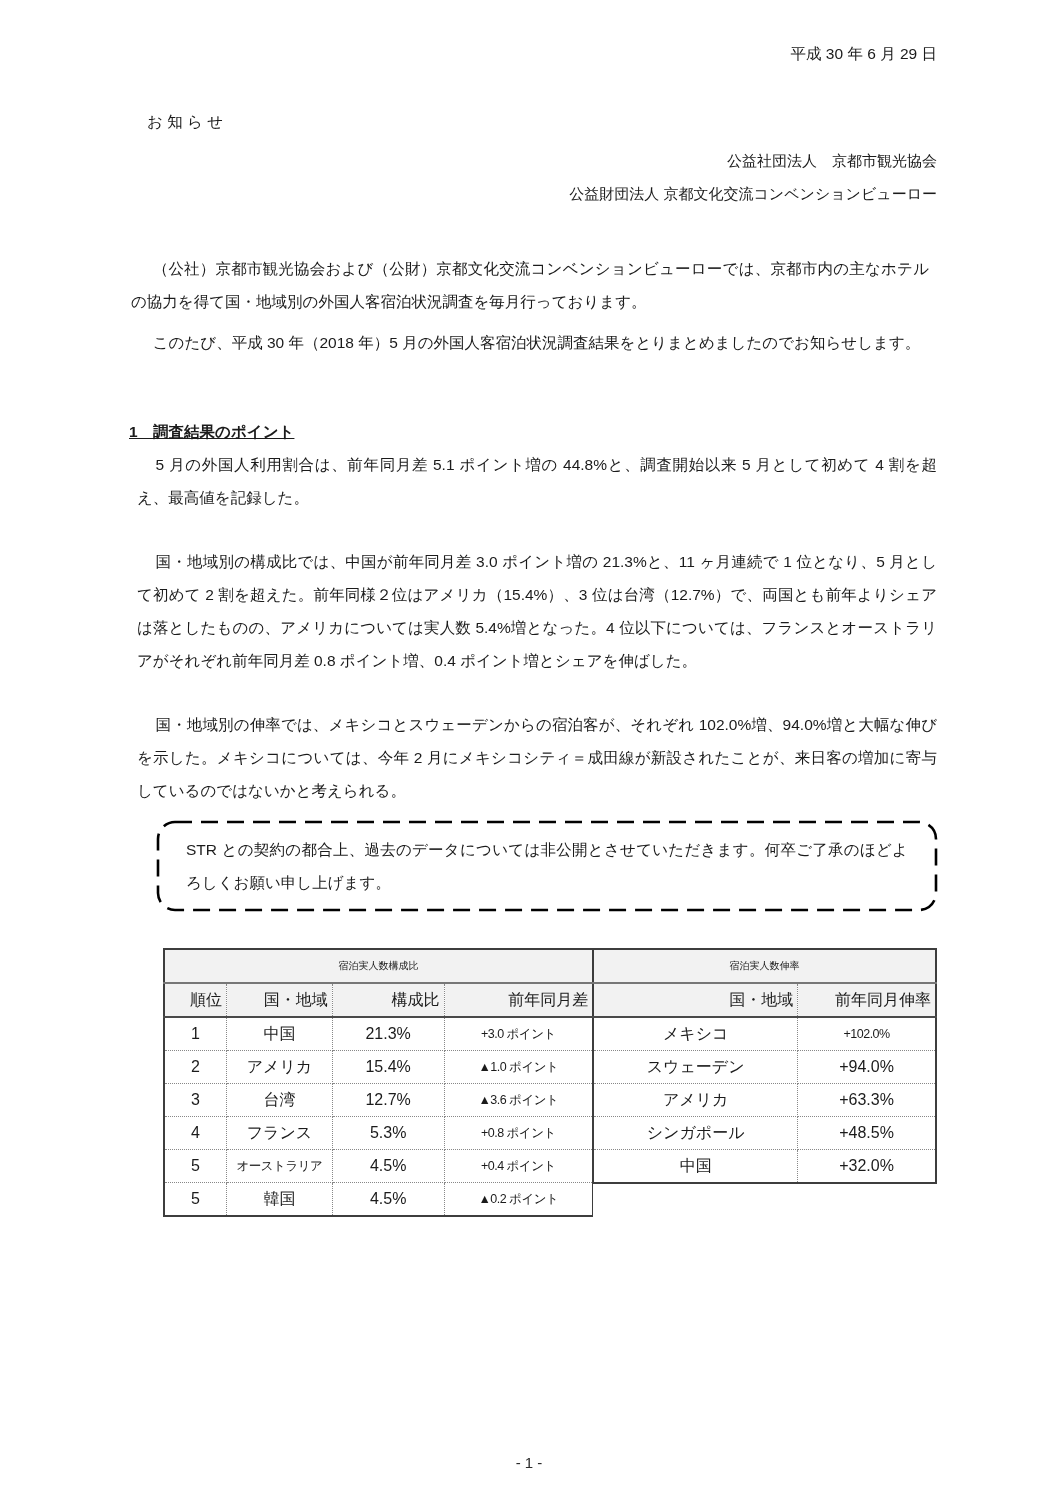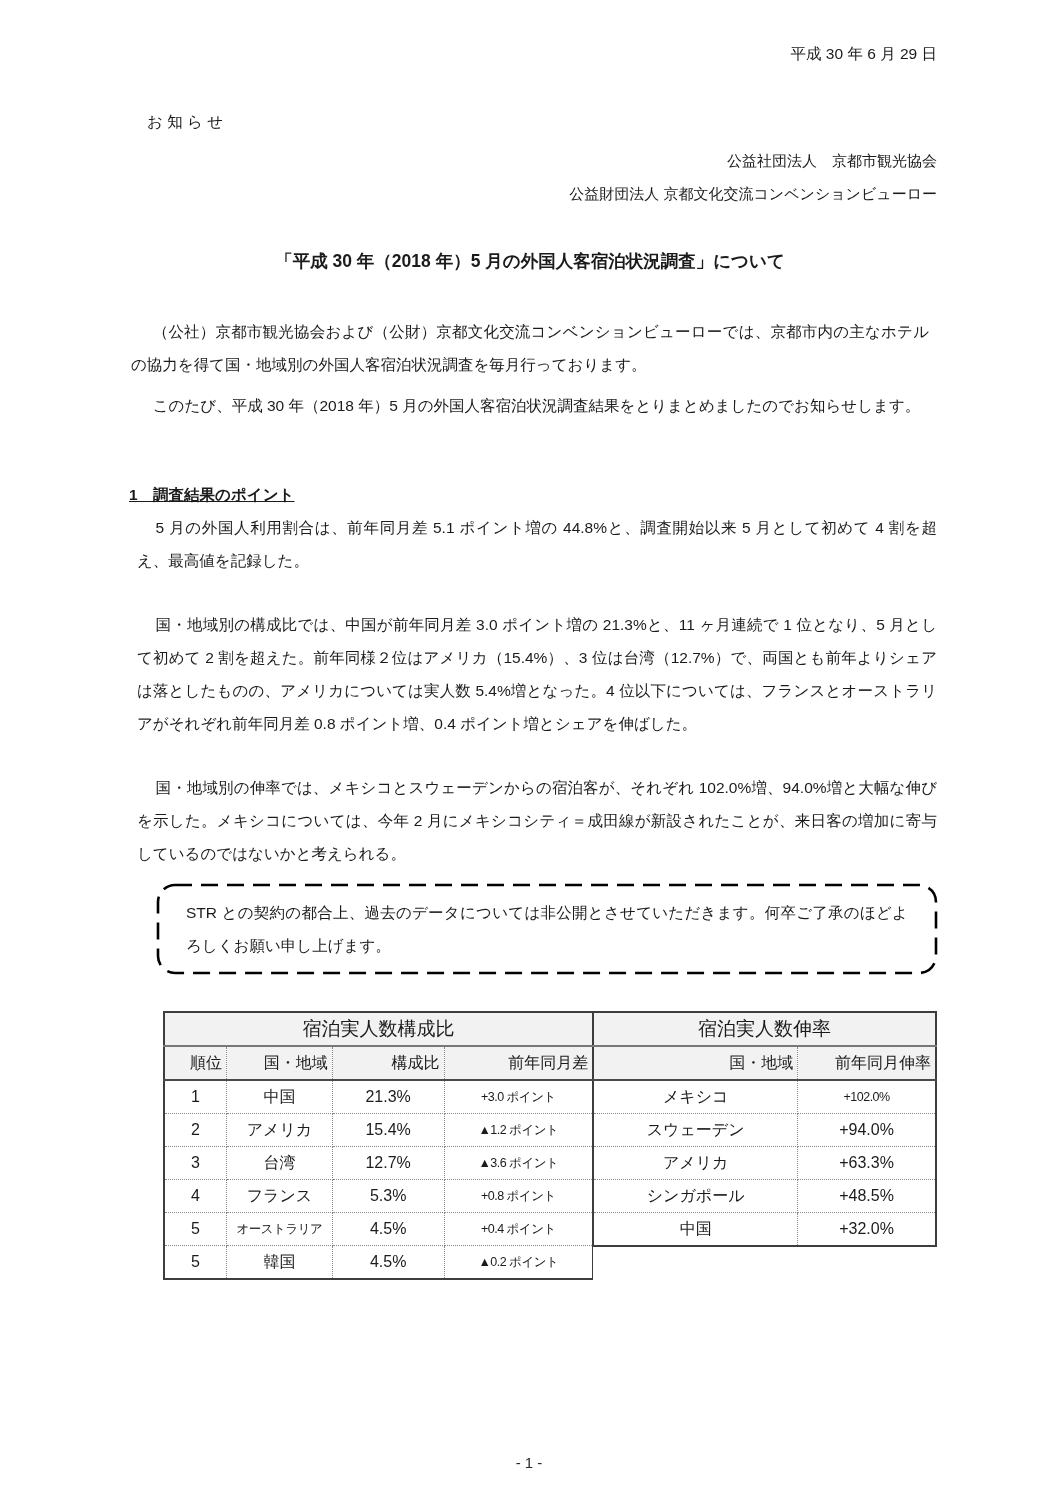--- a/index.html
+++ b/index.html
@@ -94,21 +94,21 @@
     font-weight:normal;
     white-space:nowrap;
     overflow:hidden;
     text-align:center;
   }
   table.left-table  { border:2px solid #3d3d3d; border-right:1px solid #3d3d3d; }
   table.right-table { border:2px solid #3d3d3d; border-left:1px solid #3d3d3d; }
   tr.group-header-row th {
     background:#f2f2f2;
     border-bottom:2px solid #777777;
-    font-size:19px;
+    font-size:10px;
   }
   tr.col-header-row th {
     background:#f2f2f2;
     border-bottom:2px solid #4a4a4a;
     text-align:right;
   }
   td.c-right { text-align:right; padding-right:12px; }
   td.condensed { font-size:12.5px; letter-spacing:-0.5px; }
   .page-footer {
     position:absolute;
@@ -125,21 +125,20 @@
 
   <div class="date-line">平成 30 年 6 月 29 日</div>
 
   <div class="notice-label">お 知 ら せ</div>
 
   <div class="org-block">
     <div>公益社団法人　京都市観光協会</div>
     <div>公益財団法人 京都文化交流コンベンションビューロー</div>
   </div>
 
-  <h1 class="doc-title">「平成 30 年（2018 年）5 月の外国人客宿泊状況調査」について</h1>
 
   <div class="intro-block">
     <p class="body-para">（公社）京都市観光協会および（公財）京都文化交流コンベンションビューローでは、京都市内の主なホテルの協力を得て国・地域別の外国人客宿泊状況調査を毎月行っております。</p>
     <p class="body-para">このたび、平成 30 年（2018 年）5 月の外国人客宿泊状況調査結果をとりまとめましたのでお知らせします。</p>
   </div>
 
   <h2 class="section-heading">1　調査結果のポイント</h2>
 
   <p class="section-para">5 月の外国人利用割合は、前年同月差 5.1 ポイント増の 44.8%と、調査開始以来 5 月として初めて 4 割を超え、最高値を記録した。</p>
   <p class="section-para para-gap">国・地域別の構成比では、中国が前年同月差 3.0 ポイント増の 21.3%と、11 ヶ月連続で 1 位となり、5 月として初めて 2 割を超えた。前年同様２位はアメリカ（15.4%）、3 位は台湾（12.7%）で、両国とも前年よりシェアは落としたものの、アメリカについては実人数 5.4%増となった。4 位以下については、フランスとオーストラリアがそれぞれ前年同月差 0.8 ポイント増、0.4 ポイント増とシェアを伸ばした。</p>
@@ -176,21 +175,21 @@
           <tr>
             <td>1</td>
             <td>中国</td>
             <td class="c-right">21.3%</td>
             <td class="condensed">+3.0 ポイント</td>
           </tr>
           <tr>
             <td>2</td>
             <td>アメリカ</td>
             <td class="c-right">15.4%</td>
-            <td class="condensed">▲1.2 ポイント</td>
+            <td class="condensed">▲1.0 ポイント</td>
           </tr>
           <tr>
             <td>3</td>
             <td>台湾</td>
             <td class="c-right">12.7%</td>
             <td class="condensed">▲3.6 ポイント</td>
           </tr>
           <tr>
             <td>4</td>
             <td>フランス</td>

